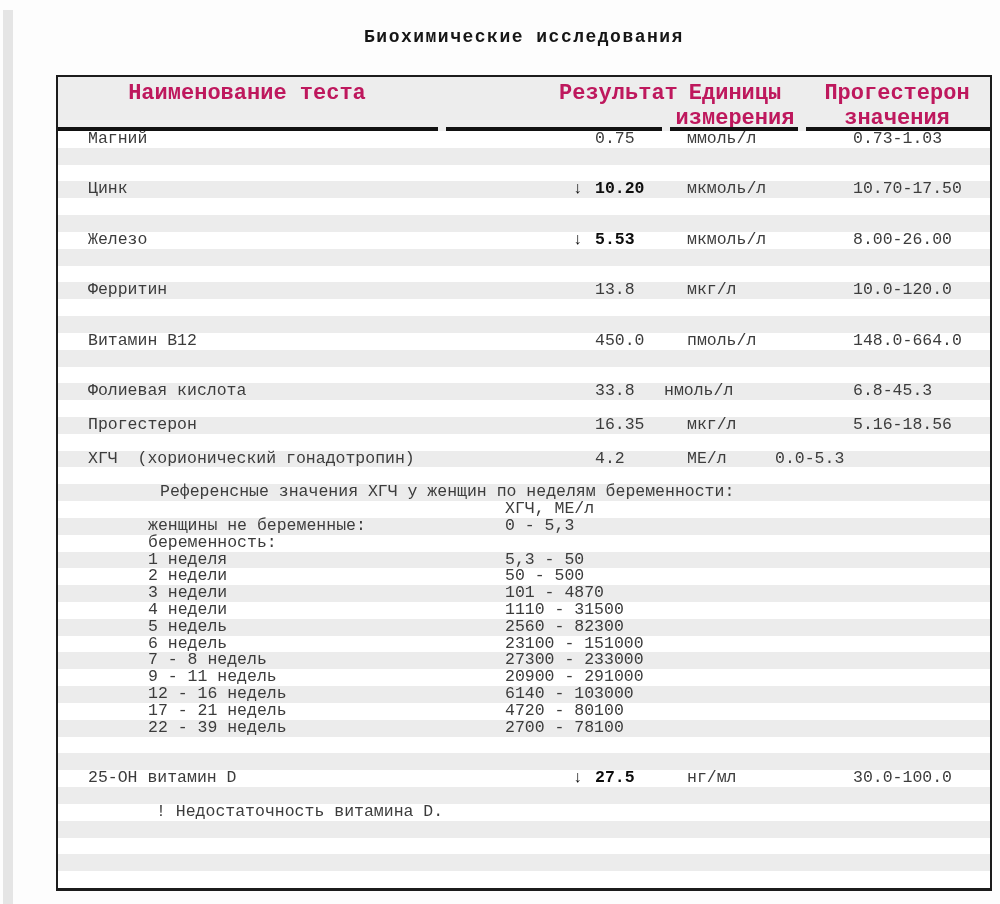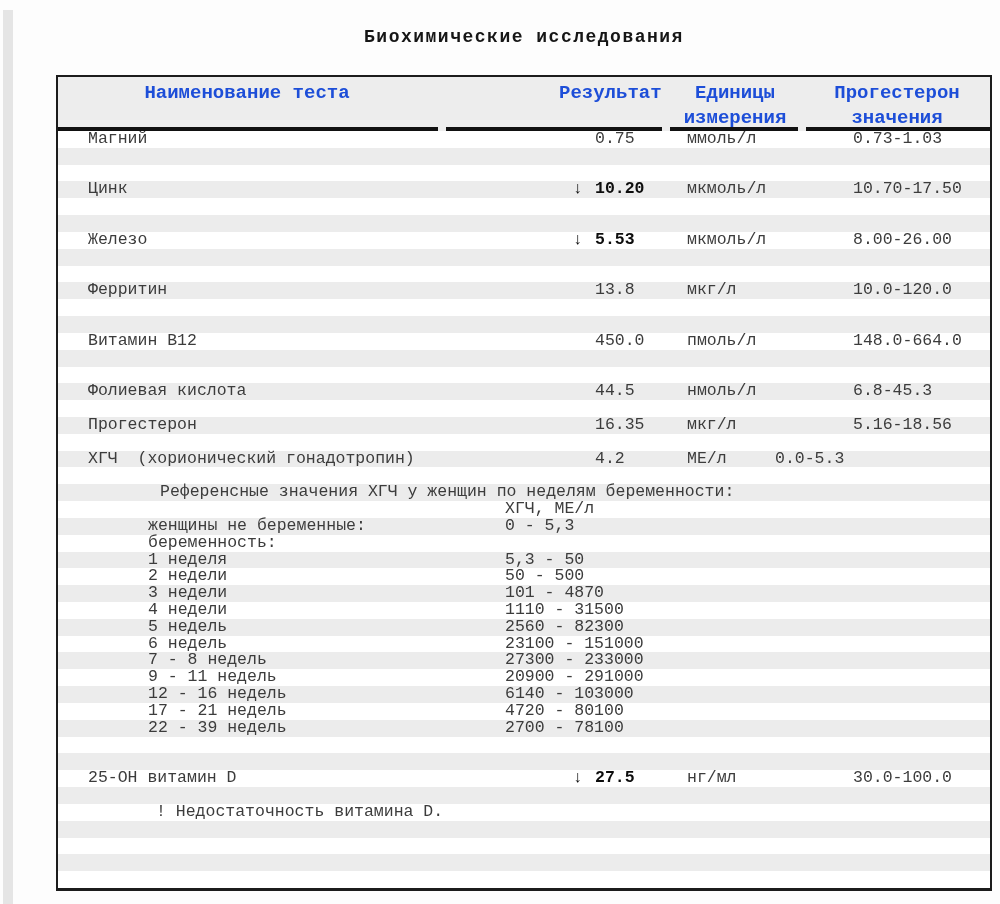--- a/index.html
+++ b/index.html
@@ -22,21 +22,21 @@
     letter-spacing: 1.5px; color: #161616; white-space: pre;
   }
   .table-frame {
     position: absolute; left: 56px; top: 75px; width: 936px; height: 816px;
     box-sizing: border-box;
     border: 2px solid #1c1c1c; border-bottom-width: 3px;
     background: #ffffff;
   }
   .thead {
     position: relative; height: 50px; background: #ededed;
-    font-weight: bold; font-size: 19px; color: #1d4ed8;
+    font-weight: bold; font-size: 22px; color: #be185d;
   }
   .thead .hline { line-height: 19px; white-space: pre; }
   .h-name   { position: absolute; left: 0;    top: 7px;  width: 378px; text-align: center; }
   .h-result { position: absolute; left: 501px; top: 7px; }
   .h-units  { position: absolute; left: 597px; top: 7px; width: 160px; text-align: center; }
   .h-ref    { position: absolute; left: 749px; top: 7px; width: 180px; text-align: center; }
   .h-units .hline + .hline, .h-ref .hline + .hline { margin-top: 6px; }
   .head-sep { position: relative; height: 4px; background: #ededed; }
   .head-sep .seg { position: absolute; top: 0; height: 4px; background: #111111; }
   .seg1 { left: 0;     width: 380px; }
@@ -117,22 +117,22 @@
         <div class="line even" style="top: 201.867px; height: 16.8222px; line-height: 16.8222px;">
           <span class="cell" style="left: 30px;">Витамин B12</span>
           <span class="cell c-result" style="left: 537px;">450.0</span>
           <span class="cell" style="left: 629px;">пмоль/л</span>
           <span class="cell" style="left: 795px;">148.0-664.0</span>
         </div>
         <div class="line odd" style="top: 218.689px; height: 16.8222px; line-height: 16.8222px;"></div>
         <div class="line even" style="top: 235.511px; height: 16.8222px; line-height: 16.8222px;"></div>
         <div class="line odd" style="top: 252.333px; height: 16.8222px; line-height: 16.8222px;">
           <span class="cell" style="left: 30px;">Фолиевая кислота</span>
-          <span class="cell c-result" style="left: 537px;">44.5</span>
-          <span class="cell" style="left: 629px;">нмоль/л</span>
+          <span class="cell c-result" style="left: 537px;">33.8</span>
+          <span class="cell" style="left: 606px;">нмоль/л</span>
           <span class="cell" style="left: 795px;">6.8-45.3</span>
         </div>
         <div class="line even" style="top: 269.156px; height: 16.8222px; line-height: 16.8222px;"></div>
         <div class="line odd" style="top: 285.978px; height: 16.8222px; line-height: 16.8222px;">
           <span class="cell" style="left: 30px;">Прогестерон</span>
           <span class="cell c-result" style="left: 537px;">16.35</span>
           <span class="cell" style="left: 629px;">мкг/л</span>
           <span class="cell" style="left: 795px;">5.16-18.56</span>
         </div>
         <div class="line even" style="top: 302.8px; height: 16.8222px; line-height: 16.8222px;"></div>

